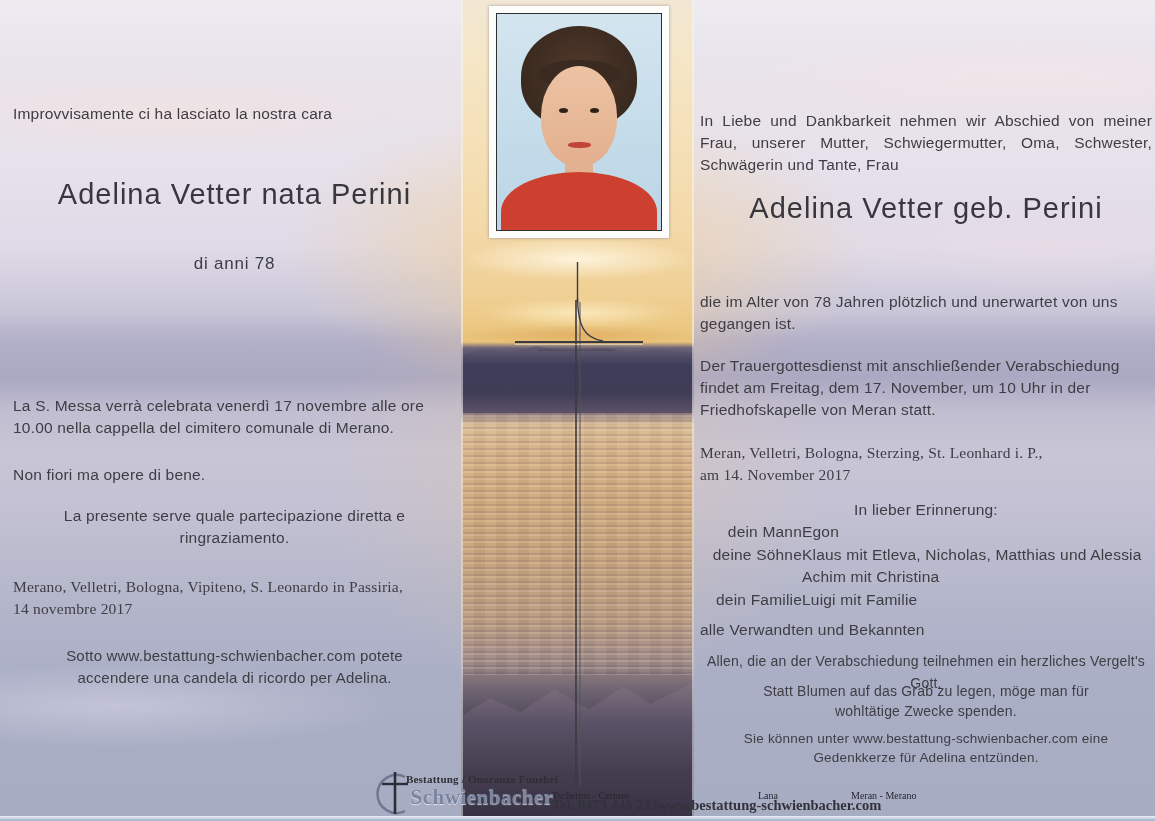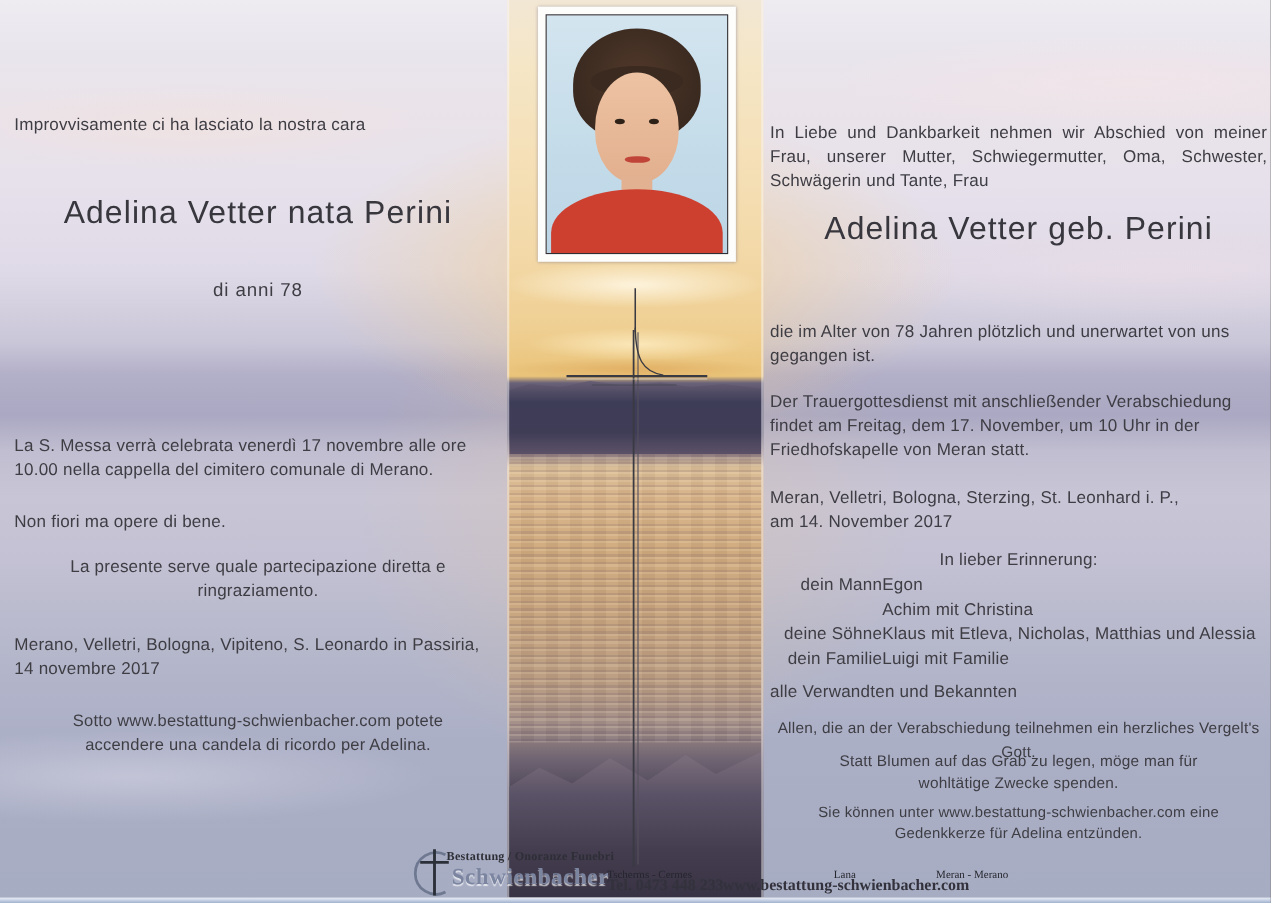--- a/index.html
+++ b/index.html
@@ -97,21 +97,21 @@
   .de-places{top:442px;width:100%;}
   .de-remember{top:499px;width:100%;text-align:center;}
   .mourner-rows{position:absolute;top:521px;width:100%;}
   .mourner-row{display:flex;line-height:22.5px;}
   .mourner-row .rel{width:102px;flex:0 0 102px;text-align:right;}
   .mourner-row .names{flex:1;}
   .de-relatives{top:619px;width:100%;}
   .de-thanks{top:650px;left:0;width:452px;text-align:center;font-size:14px;}
   .de-donations{top:681px;left:40px;width:372px;text-align:center;font-size:14px;line-height:20px;}
   .de-candle{top:729px;left:20px;width:412px;text-align:center;font-size:13.5px;line-height:19px;}
-  .line{display:block;}
+  .line{display:block;font-family:Liberation Serif, serif;}
   
   .footer{position:absolute;left:0;top:768px;width:100%;height:48px;z-index:3;
     font-family:"Liberation Serif",serif;color:#26262e;}
   .footer .abs{position:absolute;margin:0;}
   .logo-mark{left:374px;top:2px;}
   .company{left:406px;top:5px;text-align:center;}
   .company-type{display:block;font-size:11px;font-weight:700;color:#2e2e36;letter-spacing:.2px;}
   .company-name{display:block;font-size:21px;font-weight:700;color:#7b85a0;letter-spacing:.5px;
     text-shadow:0 1px 1px rgba(255,255,255,.7);}
   .loc{font-size:10px;font-weight:400;top:22px;}
@@ -184,26 +184,26 @@
       <span class="line">am 14. November 2017</span>
     </p>
     <p class="de-remember">In lieber Erinnerung:</p>
 
     <div class="mourner-rows">
       <div class="mourner-row">
         <span class="rel">dein Mann</span>
         <span class="names">Egon</span>
       </div>
       <div class="mourner-row">
+        <span class="rel">deine Söhne</span>
+        <span class="names">Klaus mit Etleva, Nicholas, Matthias und Alessia</span>
+      </div>
+      <div class="mourner-row">
         <span class="rel"></span>
         <span class="names">Achim mit Christina</span>
-      </div>
-      <div class="mourner-row">
-        <span class="rel">deine Söhne</span>
-        <span class="names">Klaus mit Etleva, Nicholas, Matthias und Alessia</span>
       </div>
       <div class="mourner-row">
         <span class="rel">dein Familie</span>
         <span class="names">Luigi mit Familie</span>
       </div>
     </div>
 
     <p class="de-relatives">alle Verwandten und Bekannten</p>
     <p class="de-thanks">Allen, die an der Verabschiedung teilnehmen ein herzliches Vergelt's Gott.</p>
     <p class="de-donations">Statt Blumen auf das Grab zu legen, möge man für wohltätige Zwecke spenden.</p>

